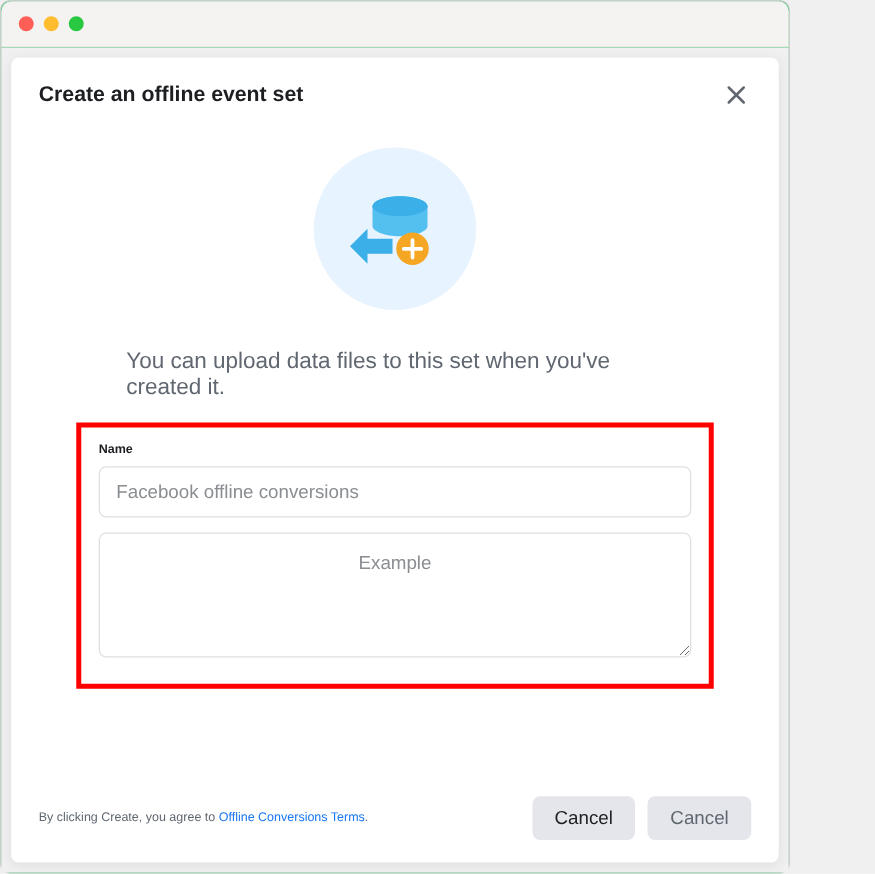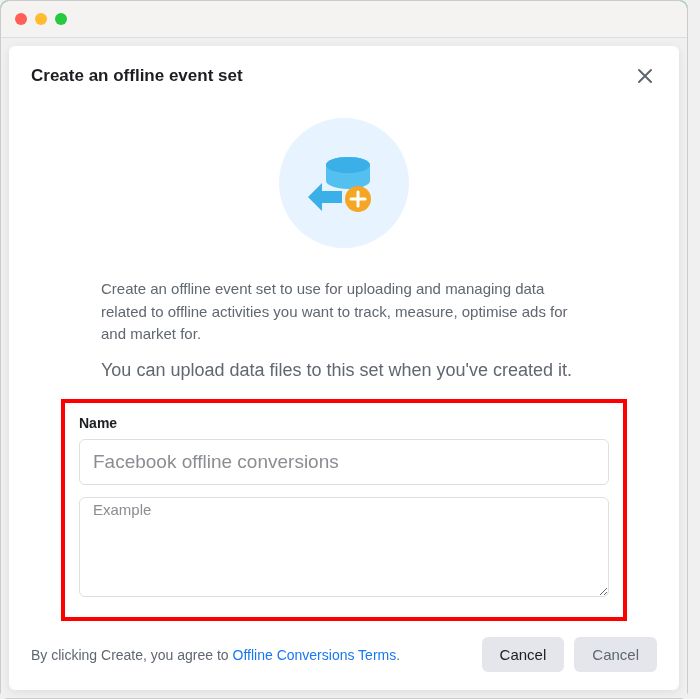--- a/index.html
+++ b/index.html
@@ -11,21 +11,21 @@
       font-family: -apple-system, BlinkMacSystemFont, "Segoe UI", Helvetica, Arial, sans-serif;
       background: #f0f0f0;
       width: 700px;
       height: 699px;
       overflow: hidden;
     }
     .window-chrome {
       background: #22c55e;
       border: 1px solid #ccc;
       border-radius: 8px;
-      width: 688px;
+      width: 632px;
       height: 699px;
       position: relative;
     }
     .traffic-lights {
       display: flex;
       gap: 8px;
       padding: 12px 14px;
       background: #f5f3f2;
       border-bottom: 1px solid #ddd;
       border-radius: 8px 8px 0 0;
@@ -107,56 +107,57 @@
       color: #606770;
       font-size: 18px;
       padding: 0 70px 18px 70px;
     }
     .form-highlight {
       border: 4px solid #ff0000;
       padding: 12px 14px 16px 14px;
       margin: 0 30px 0 30px;
     }
     .form-label {
-      font-size: 14px;
+      font-size: 10px;
       font-weight: 600;
       color: #1c1e21;
       margin-bottom: 8px;
     }
     .text-input {
       width: 100%;
       padding: 11px 13px;
       border: 1px solid #dddfe2;
       border-radius: 6px;
-      font-size: 19px;
+      font-size: 15px;
       color: #8a8d91;
       background: #fff;
       margin-bottom: 12px;
       font-family: inherit;
     }
     .textarea-input {
       width: 100%;
-      padding: 3px 13px;
+      padding: 15px 13px;
       border: 1px solid #dddfe2;
       border-radius: 6px;
       font-size: 15px;
       color: #8a8d91;
       background: #fff;
       resize: vertical;
       height: 100px;
       font-family: inherit;
+      text-align: center;
     }
     .modal-footer {
       display: flex;
       align-items: center;
       justify-content: space-between;
       padding: 16px 22px 18px 22px;
     }
     .footer-text {
-      font-size: 14px;
+      font-size: 10px;
       color: #606770;
     }
     .footer-link {
       color: #1877f2;
       text-decoration: none;
       cursor: pointer;
     }
     .footer-buttons {
       display: flex;
       gap: 10px;
@@ -201,21 +202,20 @@
             <svg width="80" height="80" viewBox="0 0 80 80">
               <ellipse cx="44" cy="22" rx="22" ry="8" fill="#3bb0e8"></ellipse>
               <path d="M22 22 L22 38 C22 42 32 46 44 46 C56 46 66 42 66 38 L66 22" fill="#54c0f0"></path>
               <ellipse cx="44" cy="22" rx="22" ry="8" fill="#3bb0e8"></ellipse>
               <path d="M38 48 L18 48 L18 40 L4 54 L18 68 L18 60 L38 60 Z" fill="#3bb0e8"></path>
               <circle cx="54" cy="56" r="13" fill="#f5a623"></circle>
               <path d="M54 49 L54 63 M47 56 L61 56" stroke="#fff" stroke-width="3" stroke-linecap="round"></path>
             </svg>
           </div>
         </div>
-        <p class="description-text">Create an offline event set to use for uploading and managing data related to offline activities you want to track, measure, optimise ads for and market for.</p>
         <p class="description-text2">You can upload data files to this set when you've created it.</p>
         <div class="form-highlight">
           <div class="form-label">Name</div>
           <input type="text" class="text-input" value="Facebook offline conversions" style="">
           <textarea class="textarea-input" style="">Example</textarea>
         </div>
       </div>
       <div class="modal-footer">
         <div class="footer-text">
           <span>By clicking Create, you agree to </span><a class="footer-link">Offline Conversions Terms</a><span>.</span>

